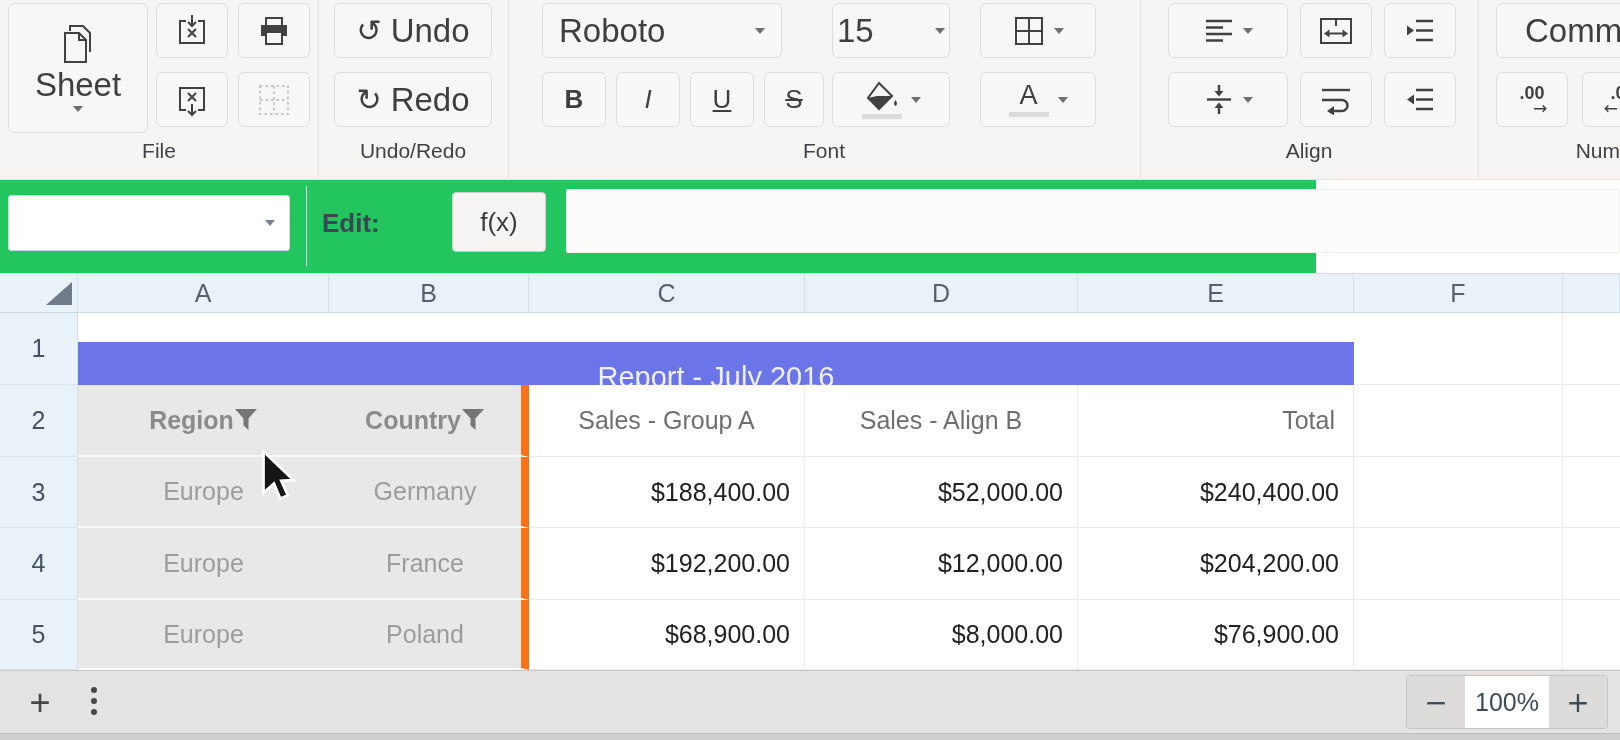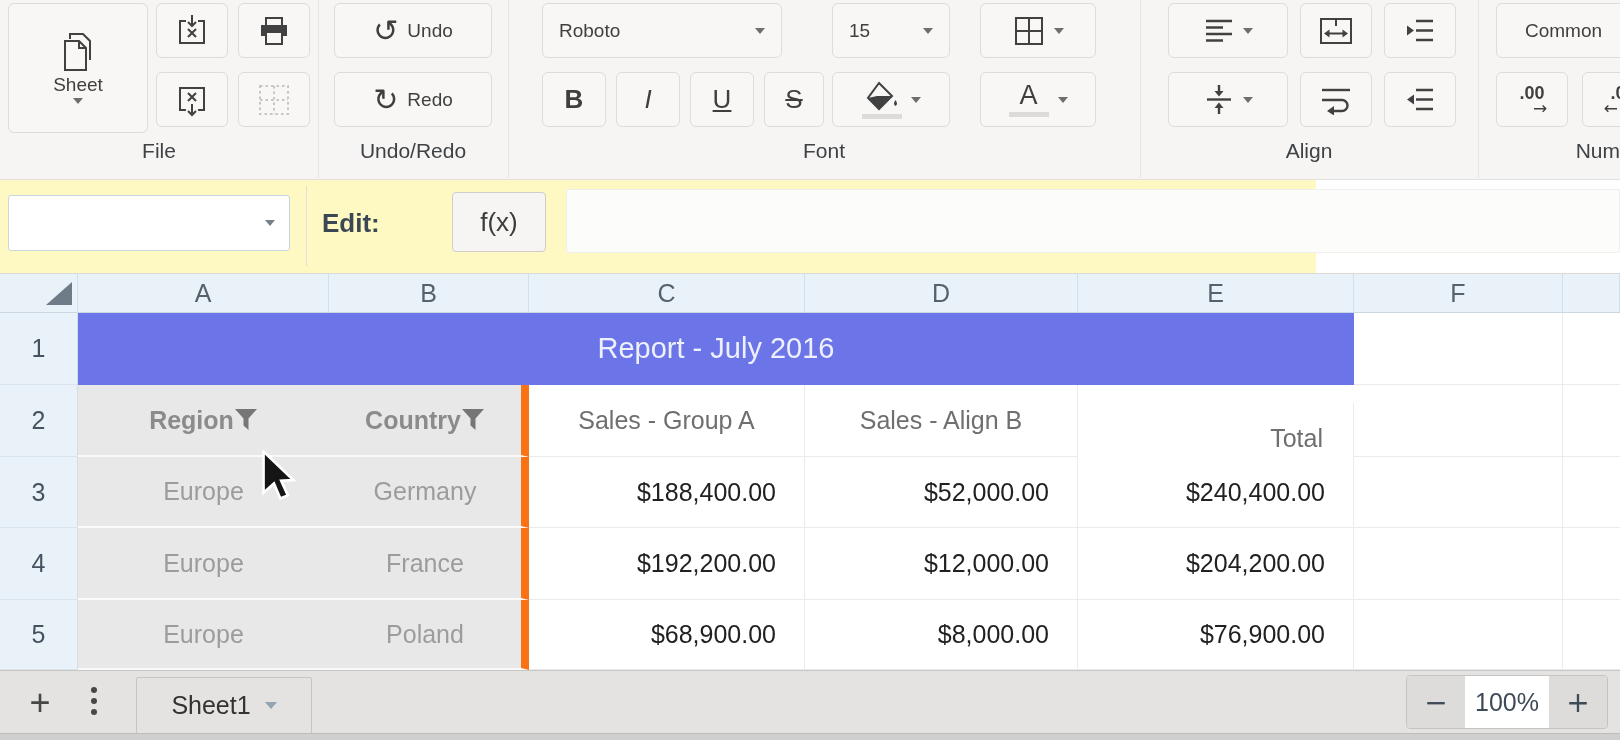--- a/index.html
+++ b/index.html
@@ -9,52 +9,52 @@
   
   .toolbar { position:absolute; top:0; left:0; width:1620px; height:180px; background:#f6f5f3; border-bottom:1px solid #e2e1df; }
   .tbtn { position:absolute; border:1px solid #dddcda; border-radius:6px; background:#f8f7f5;
           display:flex; align-items:center; justify-content:center; gap:9px; color:#3f3f3f; cursor:default; }
   .seclabel { position:absolute; top:139px; font-size:21px; color:#3e4246; text-align:center; }
   .sep { position:absolute; top:0; height:178px; width:1px; background:#e5e4e2; }
   .crt { width:0; height:0; border-left:5.5px solid transparent; border-right:5.5px solid transparent; border-top:6.5px solid #6e6e6e; }
   .glyph { font-family:"DejaVu Sans",sans-serif; }
   .ubar { width:40px; height:5px; background:#dcdbd9; margin-top:3px; }
   .bigbtn { flex-direction:column; gap:2px; }
-  .btxt { font-size:19px; }
+  .btxt { font-size:33px; }
   .numtxt { font-size:18px; font-weight:bold; line-height:16px; }
   .numarrow { font-family:"DejaVu Sans",sans-serif; font-size:17px; line-height:14px; margin-left:16px; }
   .stack { display:flex; flex-direction:column; align-items:center; }
 
   
-  .fbar { position:absolute; top:180px; left:0; width:1316px; height:93px; background:#fef9c3; }
+  .fbar { position:absolute; top:180px; left:0; width:1316px; height:93px; background:#22c55e; }
   .cellref { position:absolute; left:8px; top:15px; width:282px; height:56px; background:#ffffff;
              border:1px solid #c9d6e0; border-radius:3px; display:flex; align-items:center; justify-content:flex-end; padding-right:14px; }
   .fsep { position:absolute; left:306px; top:6px; width:1px; height:80px; background:#e1e0de; }
   .editlbl { position:absolute; left:322px; top:28px; font-size:26px; font-weight:bold; color:#3b4754; }
   .fxbtn { position:absolute; left:452px; top:12px; width:94px; height:60px; border:1px solid #cecdcb; border-radius:4px;
            background:#f6f5f3; display:flex; align-items:center; justify-content:center; font-size:26px; color:#3c3c3c; }
   .finput { position:absolute; left:566px; top:9px; width:1054px; height:64px; background:#fcfcfb; border:1px solid #f0efed; border-radius:2px; }
 
   
   .grid { position:absolute; top:273px; left:0; width:1620px; height:397px; background:#fff; }
   .cell { position:absolute; display:flex; align-items:center; justify-content:center; font-size:25px; overflow:hidden; }
   .c-rh{left:0;width:78px} .c-a{left:78px;width:251px} .c-b{left:329px;width:200px} .c-c{left:529px;width:276px}
   .c-d{left:805px;width:273px} .c-e{left:1078px;width:276px} .c-f{left:1354px;width:209px} .c-g{left:1563px;width:57px}
   .r-h{top:0;height:40px} .r-1{top:40px;height:72px} .r-2{top:112px;height:72px}
   .r-3{top:184px;height:71px} .r-4{top:255px;height:72px} .r-5{top:327px;height:70px}
   .hcell { background:#e9f2f9; border-right:1px solid #d3e0ea; border-bottom:1px solid #c9d7e2; border-top:1px solid #dbdad8; color:#56616d; }
   .rhcell { background:#e9f2f9; border-right:1px solid #d3e0ea; border-bottom:1px solid #d9e4ed; color:#46525f; }
   .wcell { background:#ffffff; border-right:1px solid #ebebeb; border-bottom:1px solid #ebebeb; }
   .gcell { background:#e8e8e8; border-bottom:2px solid #fafafa; color:#9c9c9c; }
   .gcell.bcol { border-right:8px solid #f97316; }
-  .titlecell { background:#6b75e8; color:#eef0fc; font-size:29px; border-bottom:1px solid #6b75e8; }
+  .titlecell { background:#6b75e8; color:#eef0fc; font-size:29px; border-bottom:1px solid #6b75e8;margin-top:29px; }
   .colhdrtxt { font-weight:normal; color:#6f6f6f; }
   .grayhdr { font-weight:bold; color:#8b8b8b; gap:0; }
-  .valcell { justify-content:flex-end; padding-right:28px; color:#212121; }
-  .totalhdr { justify-content:flex-end; padding-right:30px;margin-top:18px; }
+  .valcell { justify-content:flex-end; padding-right:14px; color:#212121; }
+  .totalhdr { justify-content:flex-end; padding-right:18px; }
   .cornertri { position:absolute; right:5px; bottom:7px; width:0; height:0; border-left:26px solid transparent; border-bottom:23px solid #6e7b88; }
 
   
   .bbar { position:absolute; top:670px; left:0; width:1620px; height:70px; background:#e4e3e1; border-top:1px solid #c7c6c4; }
   .addbtn { position:absolute; left:20px; top:8px; width:40px; height:48px; display:flex; align-items:center; justify-content:center;
             font-size:36px; font-weight:300; color:#474747; }
   .kebab { position:absolute; left:86px; top:16px; display:flex; flex-direction:column; gap:5px; width:16px; align-items:center; }
   .kebab i { width:6px; height:6px; border-radius:50%; background:#474747; }
   .sheettab { position:absolute; left:136px; top:6px; width:176px; height:57px; border:1px solid #c6c5c3; border-radius:2px;
               display:flex; align-items:center; justify-content:center; gap:14px; font-size:25px; color:#333; }
@@ -136,21 +136,21 @@
     <span class="glyph" style="font-size:30px;">↻</span>
     <span class="btxt">Redo</span>
   </div>
   <div class="seclabel" style="left:318px;width:190px;">Undo/Redo</div>
   <div class="sep" style="left:508px;"></div>
 
   <div class="tbtn" style="left:542px;top:3px;width:240px;height:55px;justify-content:space-between;padding:0 16px;">
     <span class="btxt">Roboto</span>
     <span class="crt"></span>
   </div>
-  <div class="tbtn" style="left:832px;top:3px;width:118px;height:55px;justify-content:space-between;padding:0 16px;">
+  <div class="tbtn" style="left:832px;top:3px;width:118px;height:55px;justify-content:space-between;padding:0 4px;">
     <span class="btxt">15</span>
     <span class="crt"></span>
   </div>
   <div class="tbtn" style="left:980px;top:3px;width:116px;height:55px;">
     <span>
       <svg class="icn" width="32" height="32" viewBox="0 0 32 32">
         <rect x="3" y="3" width="26" height="26" fill="none" stroke="#414141" stroke-width="2"></rect>
         <path d="M16 3 V29 M3 16 H29" stroke="#414141" stroke-width="2"></path>
       </svg>
     </span>
@@ -351,24 +351,20 @@
   <div class="cell wcell r-5 c-g" style="border-right:none;"></div>
 </div>
 
 <div class="bbar">
   <div class="addbtn">+</div>
   <div class="kebab">
       <i></i>
       <i></i>
       <i></i>
     </div>
-  <div class="sheettab">
-    <span>Sheet1</span>
-    <span class="tabcrt"></span>
-  </div>
   <div class="zoomgrp">
     <div class="zbtn">−</div>
     <div class="zval">100%</div>
     <div class="zbtn">+</div>
   </div>
 </div>
 <div class="strip"></div>
 
 <div class="cursor">
   <svg width="36" height="52" viewBox="0 0 12 18">

